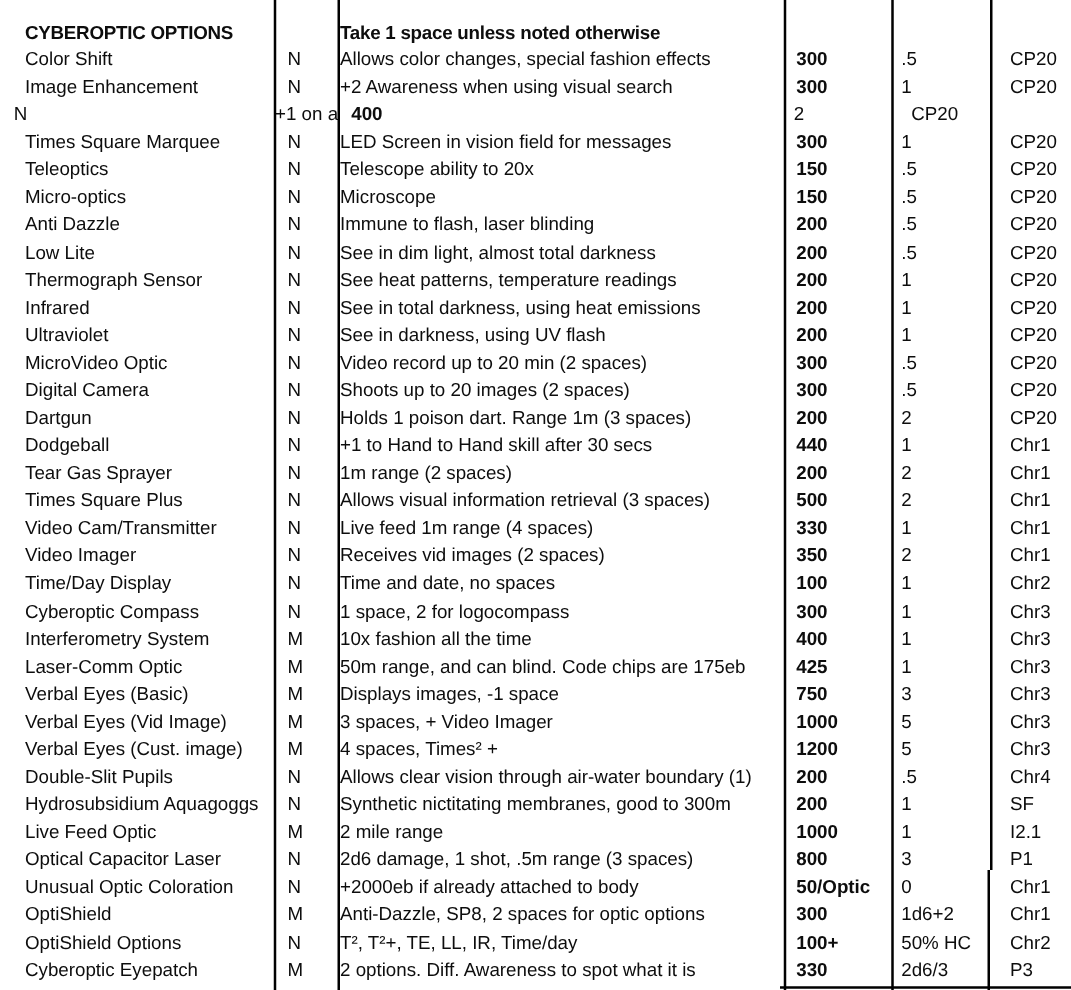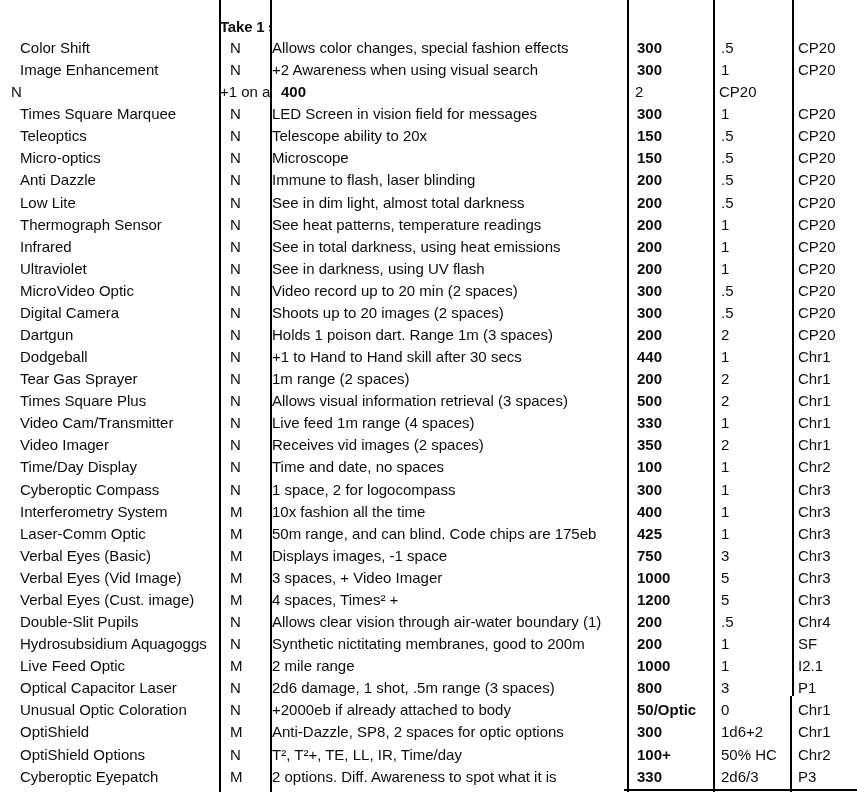--- a/index.html
+++ b/index.html
@@ -36,21 +36,21 @@
     line-height: 21px;
     font-weight: bold;
     letter-spacing: -0.2px;
   }
   .cell { overflow: hidden; }
   .c-name { padding-left: 20px; }
   .c-type { padding-left: 11px; }
   .c-desc { padding-left: 1px; }
   .c-cost { padding-left: 10px; font-weight: bold; }
   .c-hum  { padding-left: 8px; }
-  .c-src  { padding-left: 6px; }
+  .c-src  { padding-left: 16px; }
 
   .vline {
     position: absolute;
     width: 2px;
     background: #000;
     top: 0;
   }
   #v1 { left: 219px; height: 792px; }
   #v2 { left: 270px; height: 792px; }
   #v3 { left: 627px; height: 792px; }
@@ -66,20 +66,21 @@
     background: #000;
   }
 </style>
 </head>
 <body>
 
 <div class="page">
 
   <div class="content">
     <div class="row header-row">
+      <div class="cell c-name">CYBEROPTIC OPTIONS</div>
       <div class="cell c-type"></div>
       <div class="cell c-desc">Take 1 space unless noted otherwise</div>
       <div class="cell c-cost"></div>
       <div class="cell c-hum"></div>
       <div class="cell c-src"></div>
     </div>
     <div id="rows">
     <div class="row">
       <div class="cell c-name">Color Shift</div>
       <div class="cell c-type">N</div>
@@ -318,21 +319,21 @@
       <div class="cell c-type">N</div>
       <div class="cell c-desc">Allows clear vision through air-water boundary (1)</div>
       <div class="cell c-cost">200</div>
       <div class="cell c-hum">.5</div>
       <div class="cell c-src">Chr4</div>
     </div>
 
     <div class="row">
       <div class="cell c-name">Hydrosubsidium Aquagoggs</div>
       <div class="cell c-type">N</div>
-      <div class="cell c-desc">Synthetic nictitating membranes, good to 200m</div>
+      <div class="cell c-desc">Synthetic nictitating membranes, good to 300m</div>
       <div class="cell c-cost">200</div>
       <div class="cell c-hum">1</div>
       <div class="cell c-src">SF</div>
     </div>
 
     <div class="row">
       <div class="cell c-name">Live Feed Optic</div>
       <div class="cell c-type">M</div>
       <div class="cell c-desc">2 mile range</div>
       <div class="cell c-cost">1000</div>

